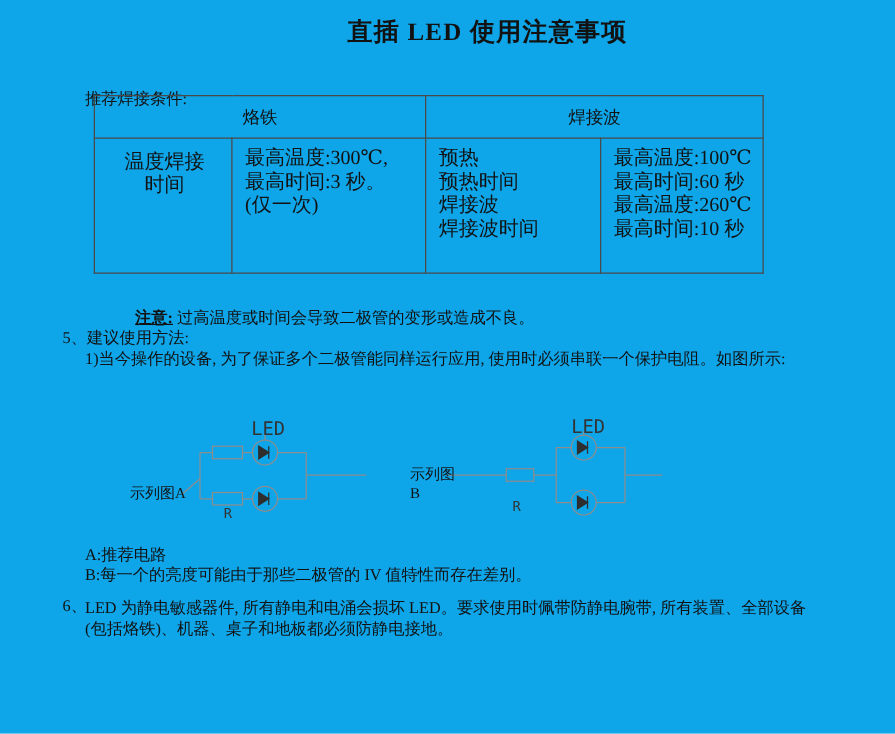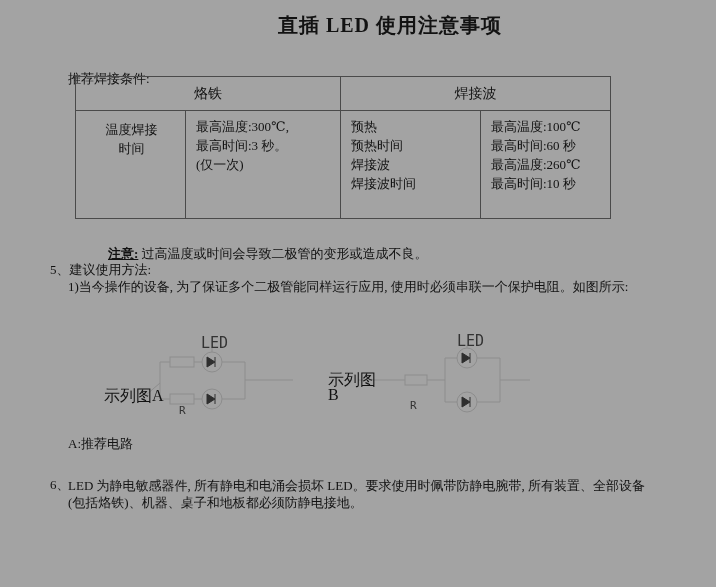--- a/index.html
+++ b/index.html
@@ -1,37 +1,37 @@
 <!DOCTYPE html>
 <html><head>
 <meta charset="utf-8">
 <style>
   * { margin:0; padding:0; box-sizing:border-box; }
   html,body { background:#ffffff; }
   body { font-family:"Liberation Serif","DejaVu Serif",serif; color:#121212; }
-  .page { position:relative; width:716px; height:587px; background:#a3a3a3; overflow:hidden; }
+  .page { position:relative; width:716px; height:587px; background:#0ea5e9; overflow:hidden; }
   .abs { position:absolute; }
   .title { left:68px; top:12px; width:644px; text-align:center; font-size:20px; font-weight:bold; letter-spacing:1px; }
   .body-text { font-size:13px; line-height:16px; }
   .intro { left:68px; top:71px; }
   .cond-table { left:75px; top:76px; border-collapse:collapse; table-layout:fixed; }
   .cond-table th, .cond-table td { border:1px solid #4a4a4a; font-weight:normal; }
   .cond-table th { font-size:14px; height:34px; text-align:center; }
-  .cond-table td { font-size:13px; vertical-align:top; padding:6px 8px 25px 10px; line-height:19px; white-space:pre-line; height:94px; }
+  .cond-table td { font-size:16px; vertical-align:top; padding:6px 8px 25px 10px; line-height:19px; white-space:pre-line; height:94px; }
   .cond-table td.rowhead { text-align:center; padding-top:9px; }
   .note { left:68px; top:246px;margin-left:40px; }
   .note-label { font-weight:bold; text-decoration:underline; }
   .sec5 { left:50px; top:262px; }
   .para5 { left:68px; top:279px; width:594px; }
   .cap-a { left:68px; top:436px; }
   .cap-b { left:68px; top:452px; }
   .sec6 { left:50px; top:477px; width:612px; display:flex; }
   .sec6 .num { width:18px; flex:0 0 18px; }
   .sec6 .p6 { width:594px; line-height:17px; }
-  .diag-label { font-size:16px; }
+  .diag-label { font-size:12px; }
   .mono-label { font-family:"DejaVu Sans Mono",monospace; font-size:15px; color:#333; }
   .r-label { font-family:"DejaVu Sans Mono",monospace; font-size:11px; color:#333; }
   .ml { white-space:pre-line; }
   svg.circ { position:absolute; }
 </style>
 </head>
 <body>
 
 <div class="page">
 
@@ -131,19 +131,20 @@
       <polygon points="112,52 112,62 120,57"></polygon>
       <line x1="120" y1="52" x2="120" y2="62"></line>
     </g>
   </svg>
   <div class="abs mono-label" style="left:457px; top:332px;">LED</div>
   <div class="abs diag-label ml" style="left:328px; top:372px; line-height:15px;">示列图
 B</div>
   <div class="abs r-label" style="left:410px; top:399px;">R</div>
 
   <div class="abs body-text cap-a">A:推荐电路</div>
+  <div class="abs body-text cap-b">B:每一个的亮度可能由于那些二极管的 IV 值特性而存在差别。</div>
 
   <div class="abs body-text sec6">
     <span class="num">6、</span>
     <span class="p6">LED 为静电敏感器件, 所有静电和电涌会损坏 LED。要求使用时佩带防静电腕带, 所有装置、全部设备(包括烙铁)、机器、桌子和地板都必须防静电接地。</span>
   </div>
 
 </div>
 
 </body></html>

